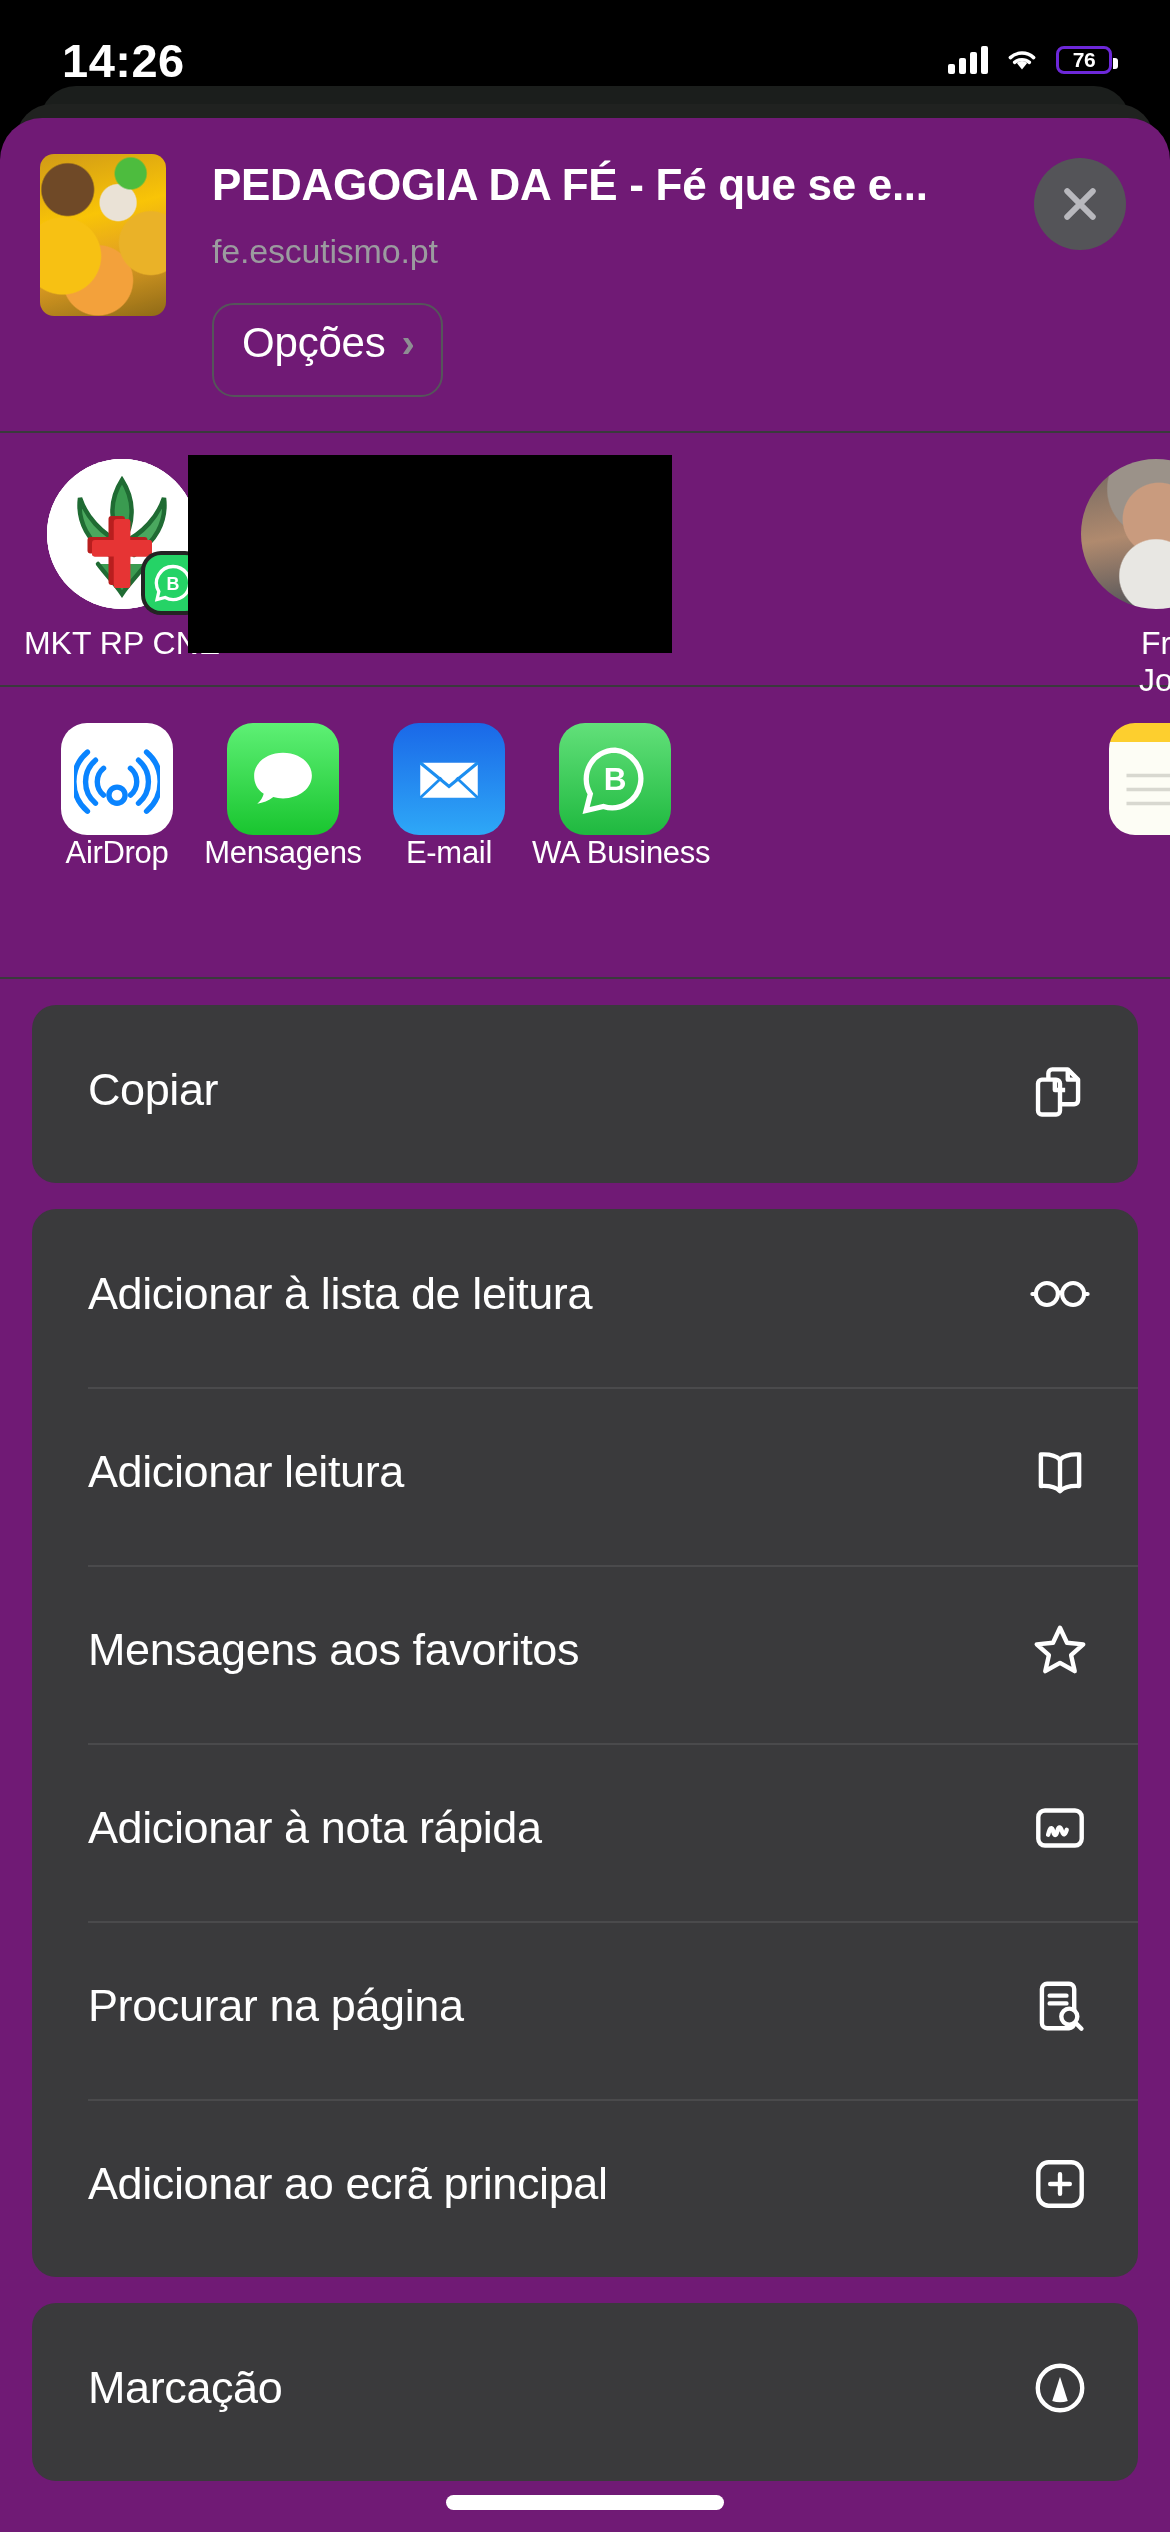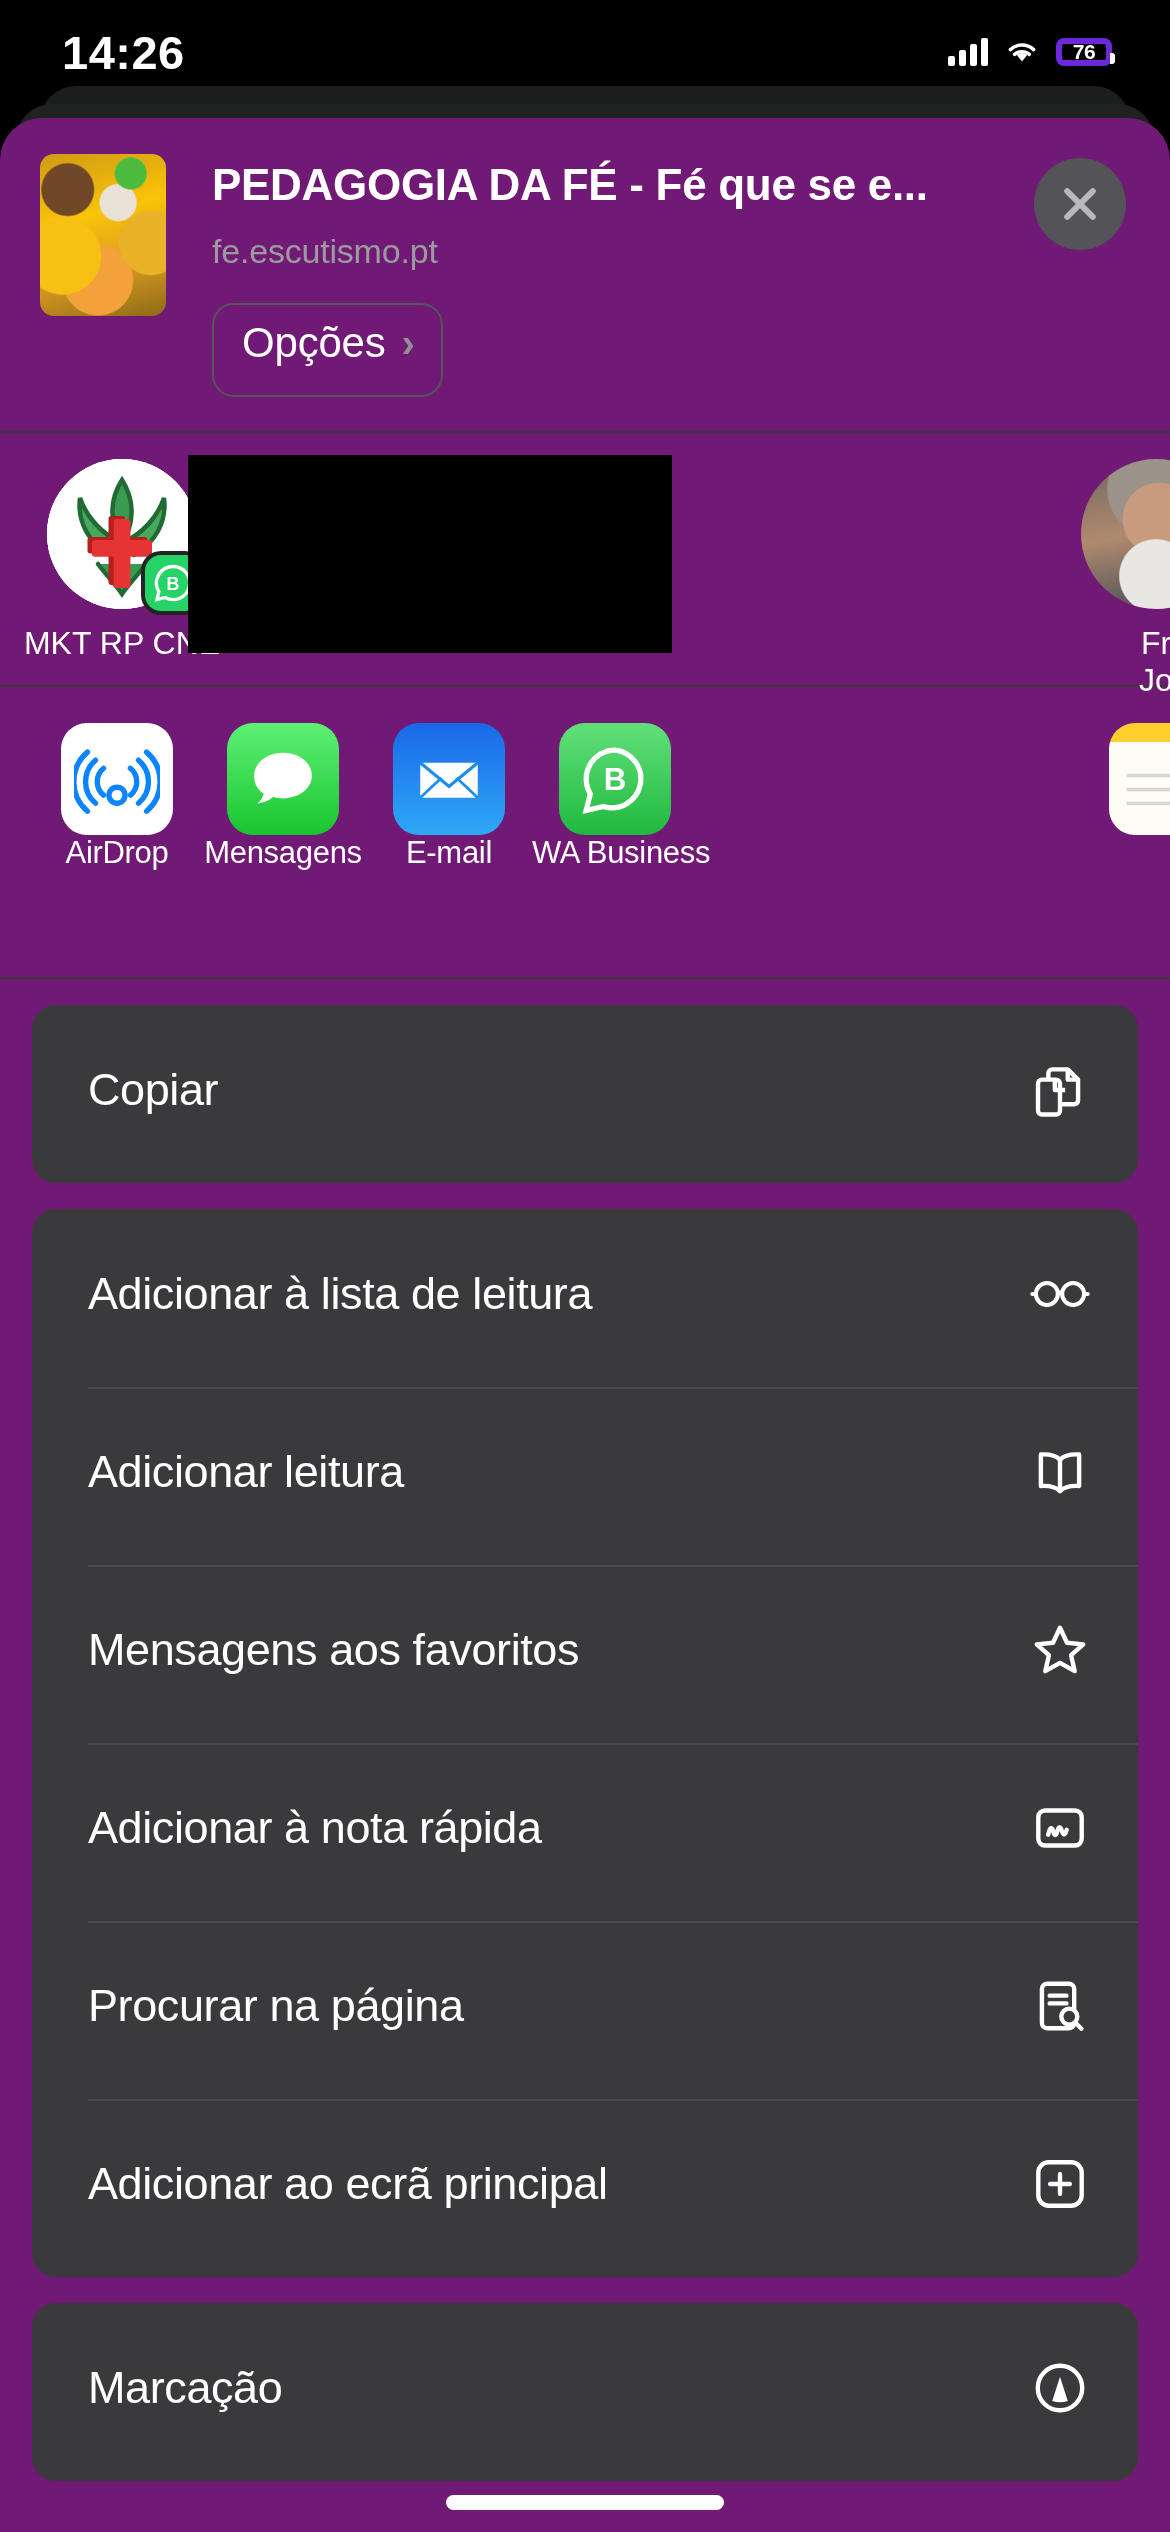--- a/index.html
+++ b/index.html
@@ -6,34 +6,34 @@
   html, body {
     width:1170px; height:2532px;
     background:#000;
     font-family:"Liberation Sans", sans-serif;
     overflow:hidden;
   }
   #screen { position:relative; width:1170px; height:2532px; background:#000; }
 
   
   .statusbar{
-    position:absolute; top:4px; left:0; width:1170px; height:96px;
+    position:absolute; top:12px; left:0; width:1170px; height:96px;
     display:flex; align-items:center; justify-content:space-between;
     padding:0 58px 0 62px; color:#fff; z-index:50;
   }
   .sb-time{ font-size:47px; font-weight:bold; letter-spacing:0.5px; }
   .sb-right{ display:flex; align-items:center; gap:16px; }
   .bars{ display:flex; align-items:flex-end; gap:4px; height:28px; }
   .bars i{ display:block; width:7px; background:#fff; border-radius:2px; }
   .bars i:nth-child(1){ height:10px; }
   .bars i:nth-child(2){ height:16px; }
   .bars i:nth-child(3){ height:22px; }
   .bars i:nth-child(4){ height:28px; }
   .batt{
-    width:56px; height:28px; border:6px solid #6d28d9; border-radius:8px;
+    width:56px; height:28px; border:3px solid #6d28d9; border-radius:8px;
     position:relative; display:flex; align-items:center; justify-content:center;
   }
   .batt::after{
     content:""; position:absolute; right:-9px; top:9px; width:5px; height:11px;
     background:#fff; border-radius:0 3px 3px 0;
   }
   .batt span{ font-size:21px; font-weight:bold; color:#fff; letter-spacing:-0.5px; }
 
   
   .stack-a{

